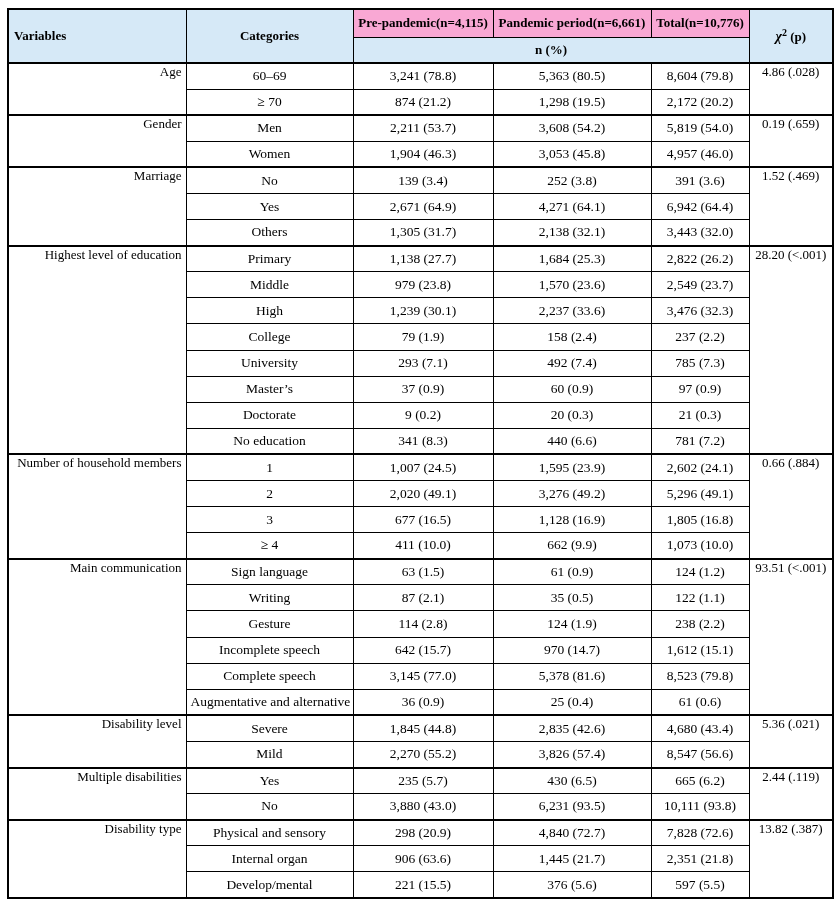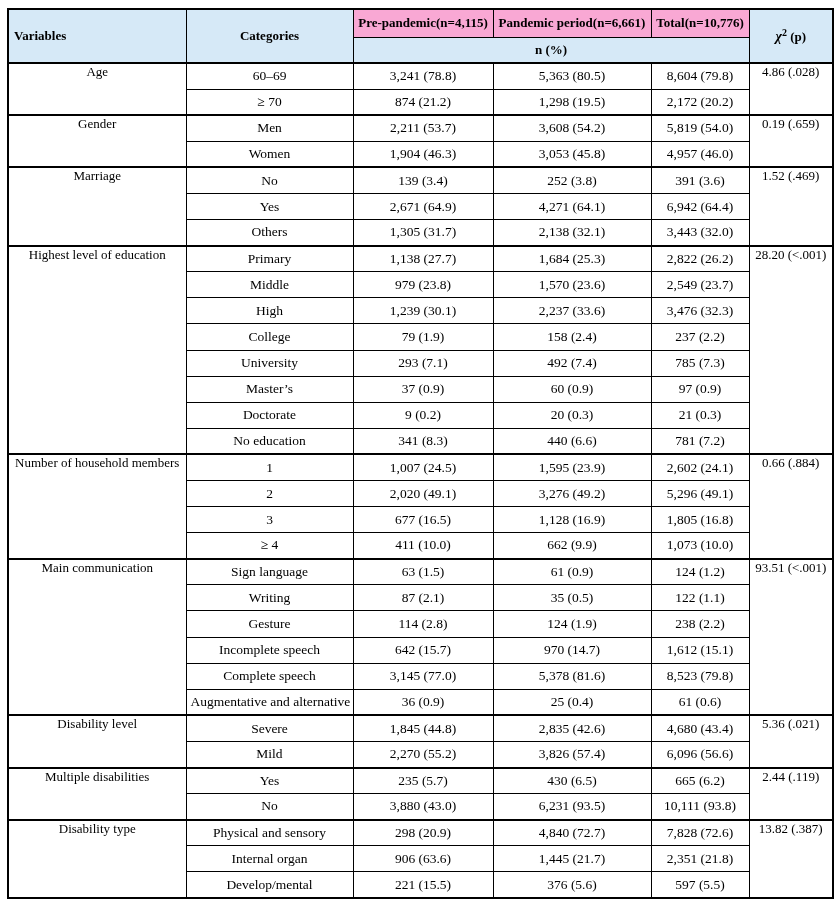--- a/index.html
+++ b/index.html
@@ -45,21 +45,21 @@
   thead th.blue { background: #d6e9f7; }
   thead th.white { background: #f9a8d4; margin-left: 40px; }
   thead th.var-h { text-align: left; padding-left: 5px; }
   th.chi-h i { font-style: italic; font-size: 14px; }
   th.chi-h sup { font-size: 10px; }
   
   tbody tr { height: 26.1px; }
   tbody td { background: #ffffff; }
   td.var-cell {
     vertical-align: top;
-    text-align: center;
+    text-align: right;
     padding: 4px 3px 0 5px;
     font-size: 13px;
   }
   td.cat-cell { text-align: center; padding-left: 5px; }
   td.num-cell { text-align: center; }
   td.chi-cell {
     vertical-align: top;
     text-align: center;
     padding-top: 4px;
     font-size: 13px;
@@ -261,21 +261,21 @@
           <td class="cat-cell">Severe</td>
           <td class="num-cell">1,845 (44.8)</td>
           <td class="num-cell">2,835 (42.6)</td>
           <td class="num-cell">4,680 (43.4)</td>
           <td class="chi-cell" rowspan="2">5.36 (.021)</td>
         </tr>
         <tr>
           <td class="cat-cell">Mild</td>
           <td class="num-cell">2,270 (55.2)</td>
           <td class="num-cell">3,826 (57.4)</td>
-          <td class="num-cell">6,096 (56.6)</td>
+          <td class="num-cell">8,547 (56.6)</td>
         </tr>
         <tr class="group-start">
           <td class="var-cell" rowspan="2">Multiple disabilities</td>
           <td class="cat-cell">Yes</td>
           <td class="num-cell">235 (5.7)</td>
           <td class="num-cell">430 (6.5)</td>
           <td class="num-cell">665 (6.2)</td>
           <td class="chi-cell" rowspan="2">2.44 (.119)</td>
         </tr>
         <tr>

